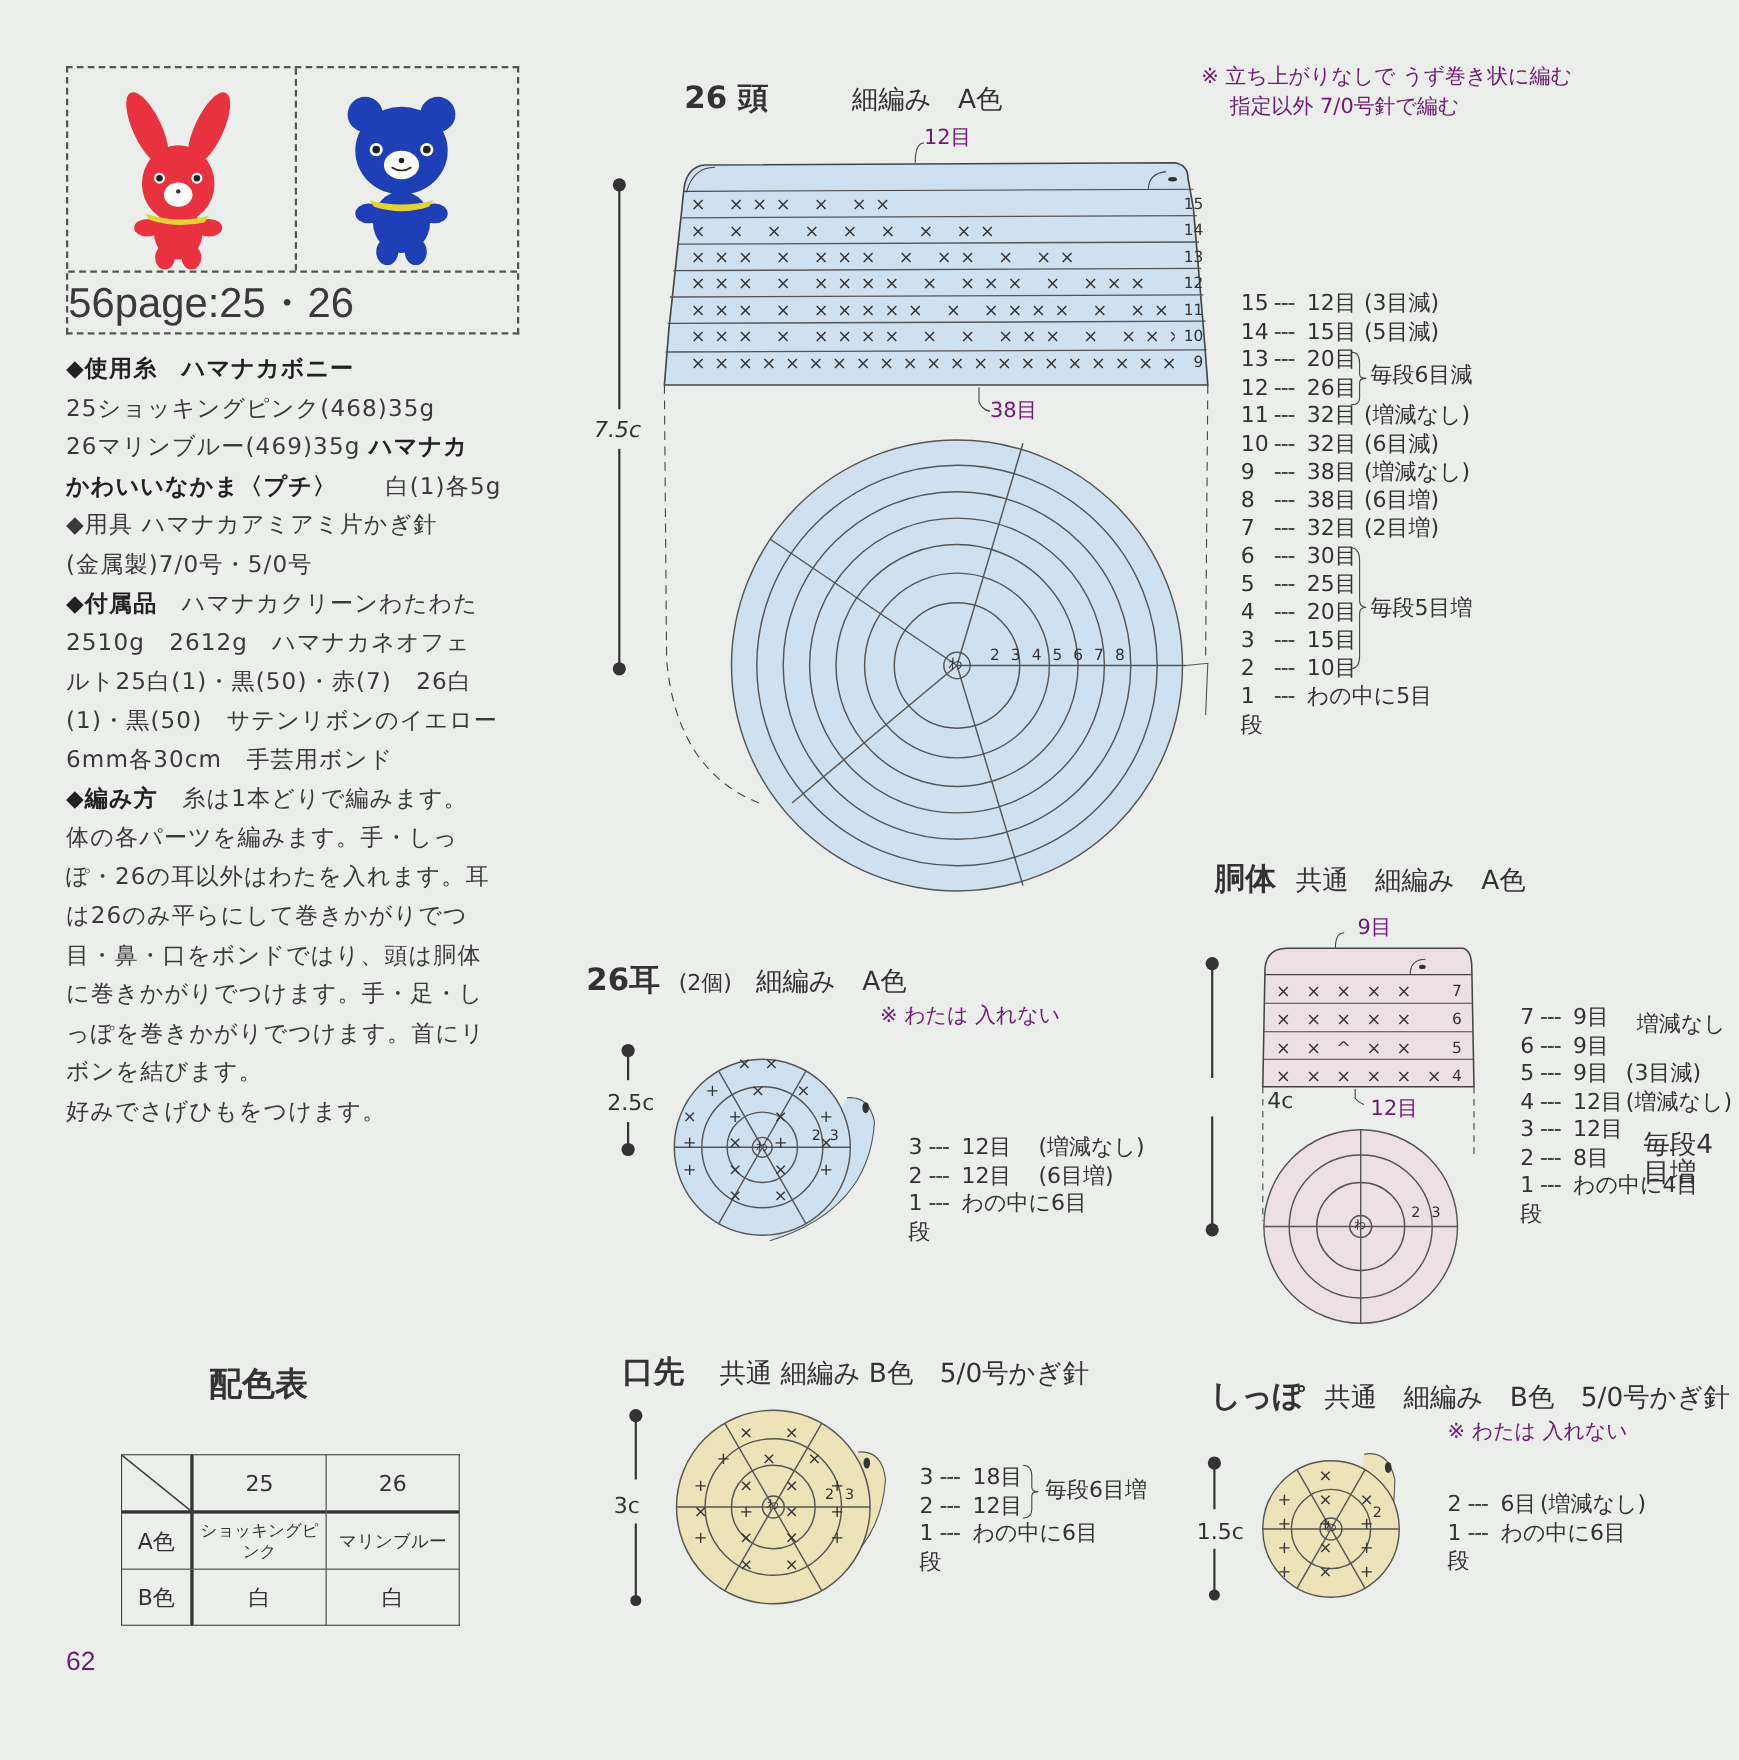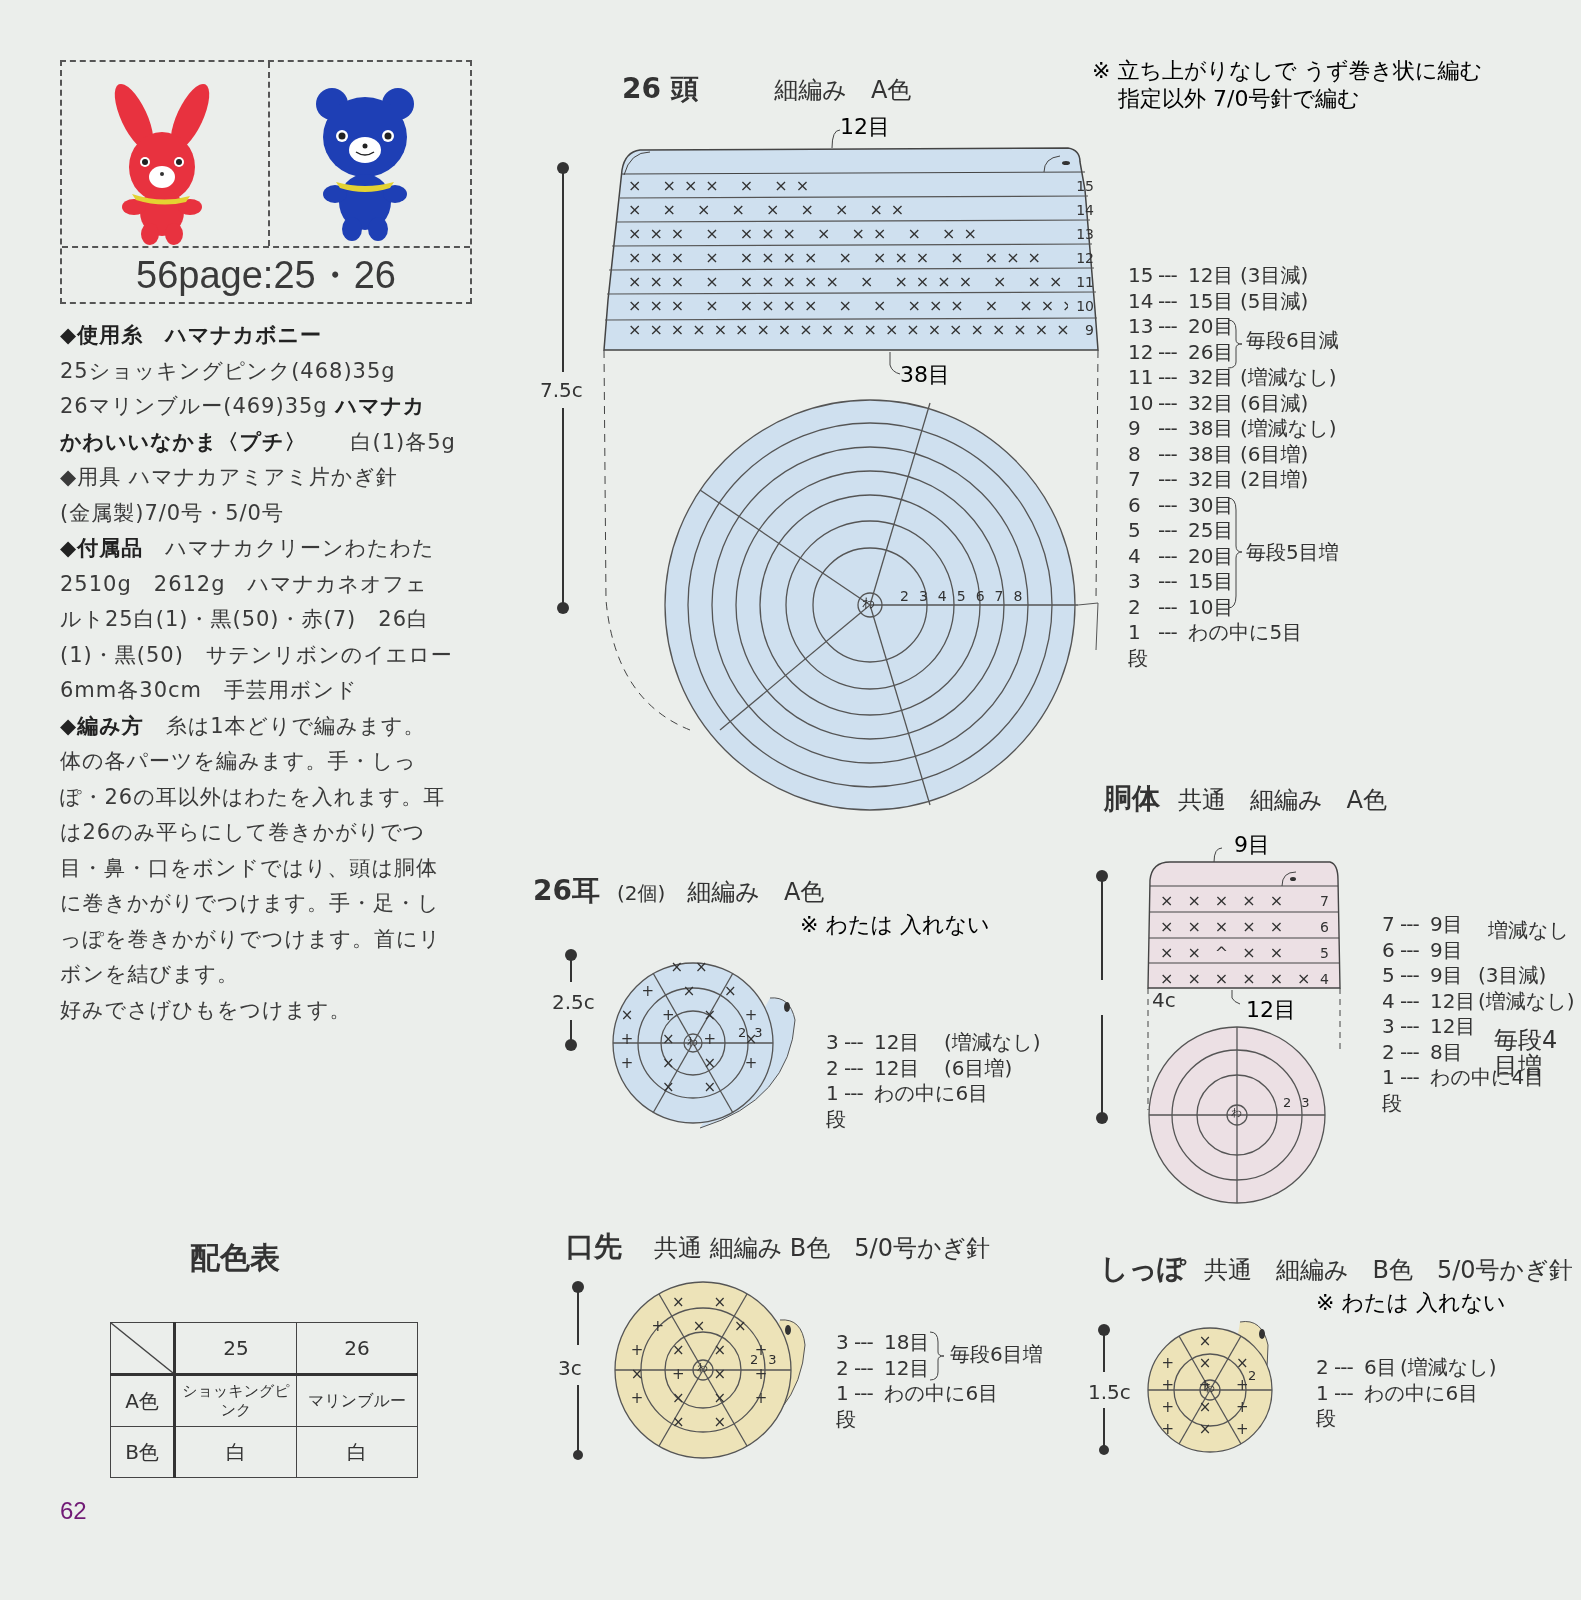--- a/index.html
+++ b/index.html
@@ -7,39 +7,39 @@
     width: 1581px; height: 1600px; position: relative; overflow: hidden;
     background: #ebeeeb; color: #2e2e2e;
     font-family: "DejaVu Sans", "Liberation Sans", sans-serif;
   }
   .abs { position: absolute; }
   
   .photo-box { left: 60px; top: 60px; width: 412px; height: 244px; border: 2px dashed #555; box-sizing: border-box; }
   .photo-cell { position: absolute; top: 0; height: 184px; }
   .photo-left { left: 0; width: 206px; border-right: 2px dashed #555; }
   .photo-right { left: 208px; width: 200px; }
-  .photo-caption-row { position: absolute; left: 0; right: 0; top: 184px; bottom: 0; border-top: 2px dashed #555; display: flex; align-items: center; justify-content: center; }
+  .photo-caption-row { position: absolute; left: 0; right: 0; top: 184px; bottom: 0; border-top: 2px dashed #555; display: flex; align-items: center; }
   .photo-caption { font-family: "Liberation Sans", sans-serif; font-size: 38px; color: #3a3a3a; }
   
   .materials { left: 60px; top: 318px; width: 420px; font-size: 21px; line-height: 35.5px; color: #3a3a3a; letter-spacing: 1px; }
   .materials p { margin: 0; }
   .materials b { font-weight: bold; color: #222; }
   
   .ctable-title { left: 190px; top: 1238px; font-size: 30px; color: #333; font-weight: bold; }
   table.ctable { position: absolute; left: 110px; top: 1322px; border-collapse: collapse; font-size: 20px; color: #333; }
   table.ctable td { border: 1.5px solid #444; height: 48px; text-align: center; }
   table.ctable td.lbl { width: 60px; border-right: 3px solid #333; }
   table.ctable td.col { width: 118px; }
   table.ctable tr.hdr td { border-bottom: 3px solid #333; }
   .diag { position: relative; }
   .pagenum { left: 60px; top: 1497px; font-family: "Liberation Sans", sans-serif; font-size: 24px; color: #701a75; }
   
   .sec-title { font-size: 24px; color: #333; }
   .sec-title b { font-size: 28px; font-weight: bold; margin-right: 18px; }
-  .note { font-size: 22px; color: #000000; }
+  .note { font-size: 19px; color: #701a75; }
   .rows { font-size: 20px; line-height: 25.5px; color: #333; }
   .rows .r { display: flex; white-space: nowrap; }
   .rows .n { width: 30px; }
   .rows .dash { width: 30px; letter-spacing: -1px; }
   .rows .c { width: 52px; }
   .dim-label { font-size: 20px; color: #333; }
   svg { position: absolute; overflow: visible; }
 </style>
 </head>
 <body>
@@ -187,21 +187,21 @@
     <circle cx="870" cy="605" r="57"></circle>
     <circle cx="870" cy="605" r="12" fill="#cfe0ef"></circle>
     <line x1="870" y1="605" x2="1078" y2="605"></line>
     <line x1="870" y1="605" x2="930" y2="403"></line>
     <line x1="870" y1="605" x2="700" y2="490"></line>
     <line x1="870" y1="605" x2="720" y2="730"></line>
     <line x1="870" y1="605" x2="930" y2="805"></line>
   </g>
   <path d="M1078 605 L1098 603 L1096 650" stroke="#555" fill="none"></path>
 </svg>
-<div class="abs dim-label" style="left:540px;top:378px;">7.5c</div>
+<div class="abs dim-label" style="left:540px;top:378px;font-style:italic;">7.5c</div>
 
 <div class="abs" style="left:1070px;top:174px;font-size:14px;line-height:24px;color:#333;text-align:right;width:24px">
   <div>15</div>
   <div>14</div>
   <div>13</div>
   <div>12</div>
   <div>11</div>
   <div>10</div>
   <div>9</div>
 </div>

